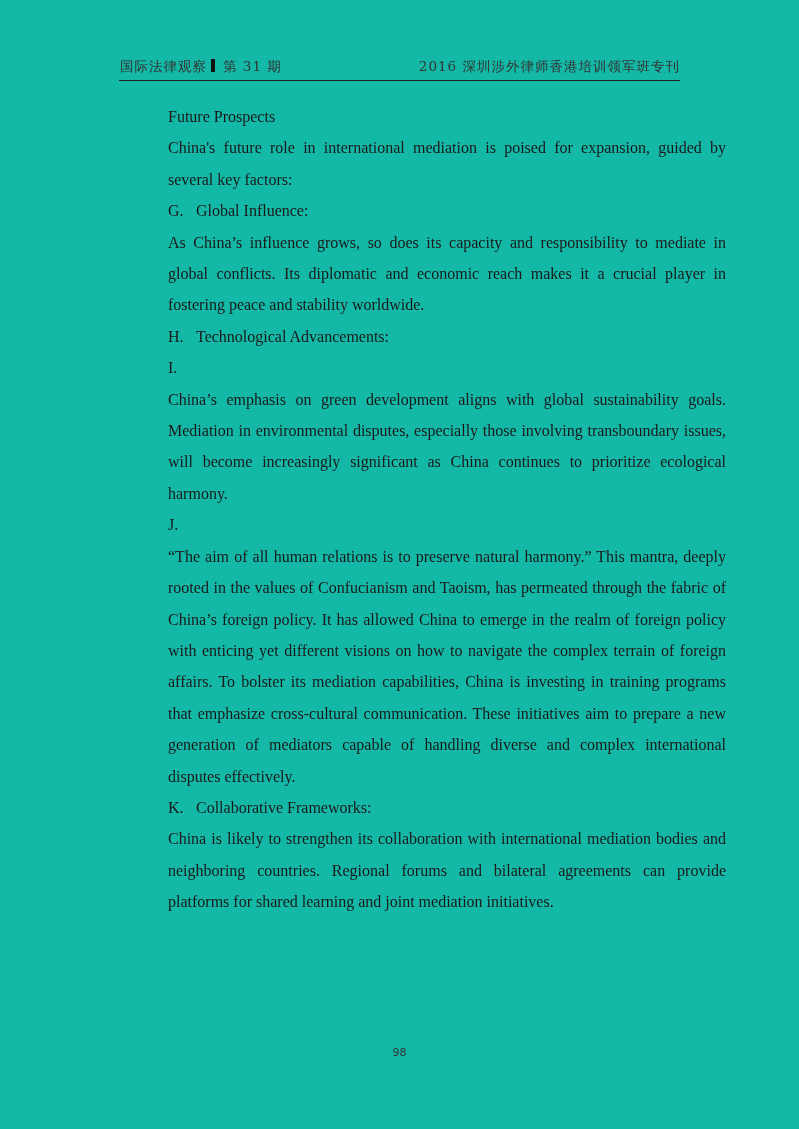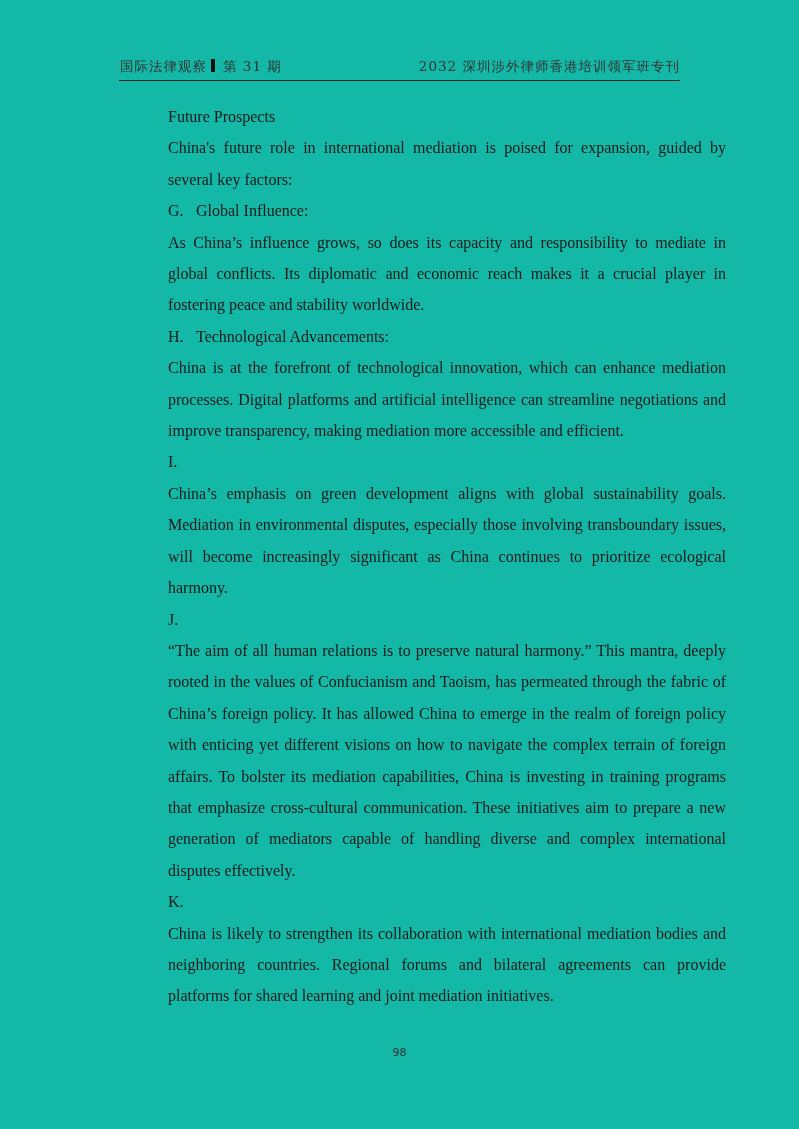--- a/index.html
+++ b/index.html
@@ -27,50 +27,50 @@
     position: absolute; left: 0; top: 1046px; width: 799px; text-align: center;
     font-family: "DejaVu Sans", "Liberation Sans", sans-serif; font-size: 11px; color: #333;
   }
 </style>
 </head>
 <body>
 
 <div class="page">
   <div class="header">
     <span class="left"><span>国际法律观察</span><span class="bar"></span><span>第 31 期</span></span>
-    <span class="right">2032 深圳涉外律师香港培训领军班专刊</span>
+    <span class="right">2016 深圳涉外律师香港培训领军班专刊</span>
   </div>
   <div class="rule"></div>
 
   <div class="body">
     <p class="heading">Future Prospects</p>
     <p>China's future role in international mediation is poised for expansion, guided by several key factors:</p>
 
     <div class="item">
         <span class="mark">G.</span>
         <span>Global Influence:</span>
       </div>
     <p>As China’s influence grows, so does its capacity and responsibility to mediate in global conflicts. Its diplomatic and economic reach makes it a crucial player in fostering peace and stability worldwide.</p>
 
     <div class="item">
         <span class="mark">H.</span>
         <span>Technological Advancements:</span>
       </div>
-    <p>China is at the forefront of technological innovation, which can enhance mediation processes. Digital platforms and artificial intelligence can streamline negotiations and improve transparency, making mediation more accessible and efficient.</p>
 
     <div class="item">
         <span class="mark">I.</span>
       </div>
     <p>China’s emphasis on green development aligns with global sustainability goals. Mediation in environmental disputes, especially those involving transboundary issues, will become increasingly significant as China continues to prioritize ecological harmony.</p>
 
     <div class="item">
         <span class="mark">J.</span>
       </div>
     <p>“The aim of all human relations is to preserve natural harmony.” This mantra, deeply rooted in the values of Confucianism and Taoism, has permeated through the fabric of China’s foreign policy. It has allowed China to emerge in the realm of foreign policy with enticing yet different visions on how to navigate the complex terrain of foreign affairs. To bolster its mediation capabilities, China is investing in training programs that emphasize cross-cultural communication. These initiatives aim to prepare a new generation of mediators capable of handling diverse and complex international disputes effectively.</p>
 
     <div class="item">
         <span class="mark">K.</span>
+        <span>Collaborative Frameworks:</span>
       </div>
     <p>China is likely to strengthen its collaboration with international mediation bodies and neighboring countries. Regional forums and bilateral agreements can provide platforms for shared learning and joint mediation initiatives.</p>
   </div>
 
   <div class="footer">98</div>
 </div>
 
 </body></html>

